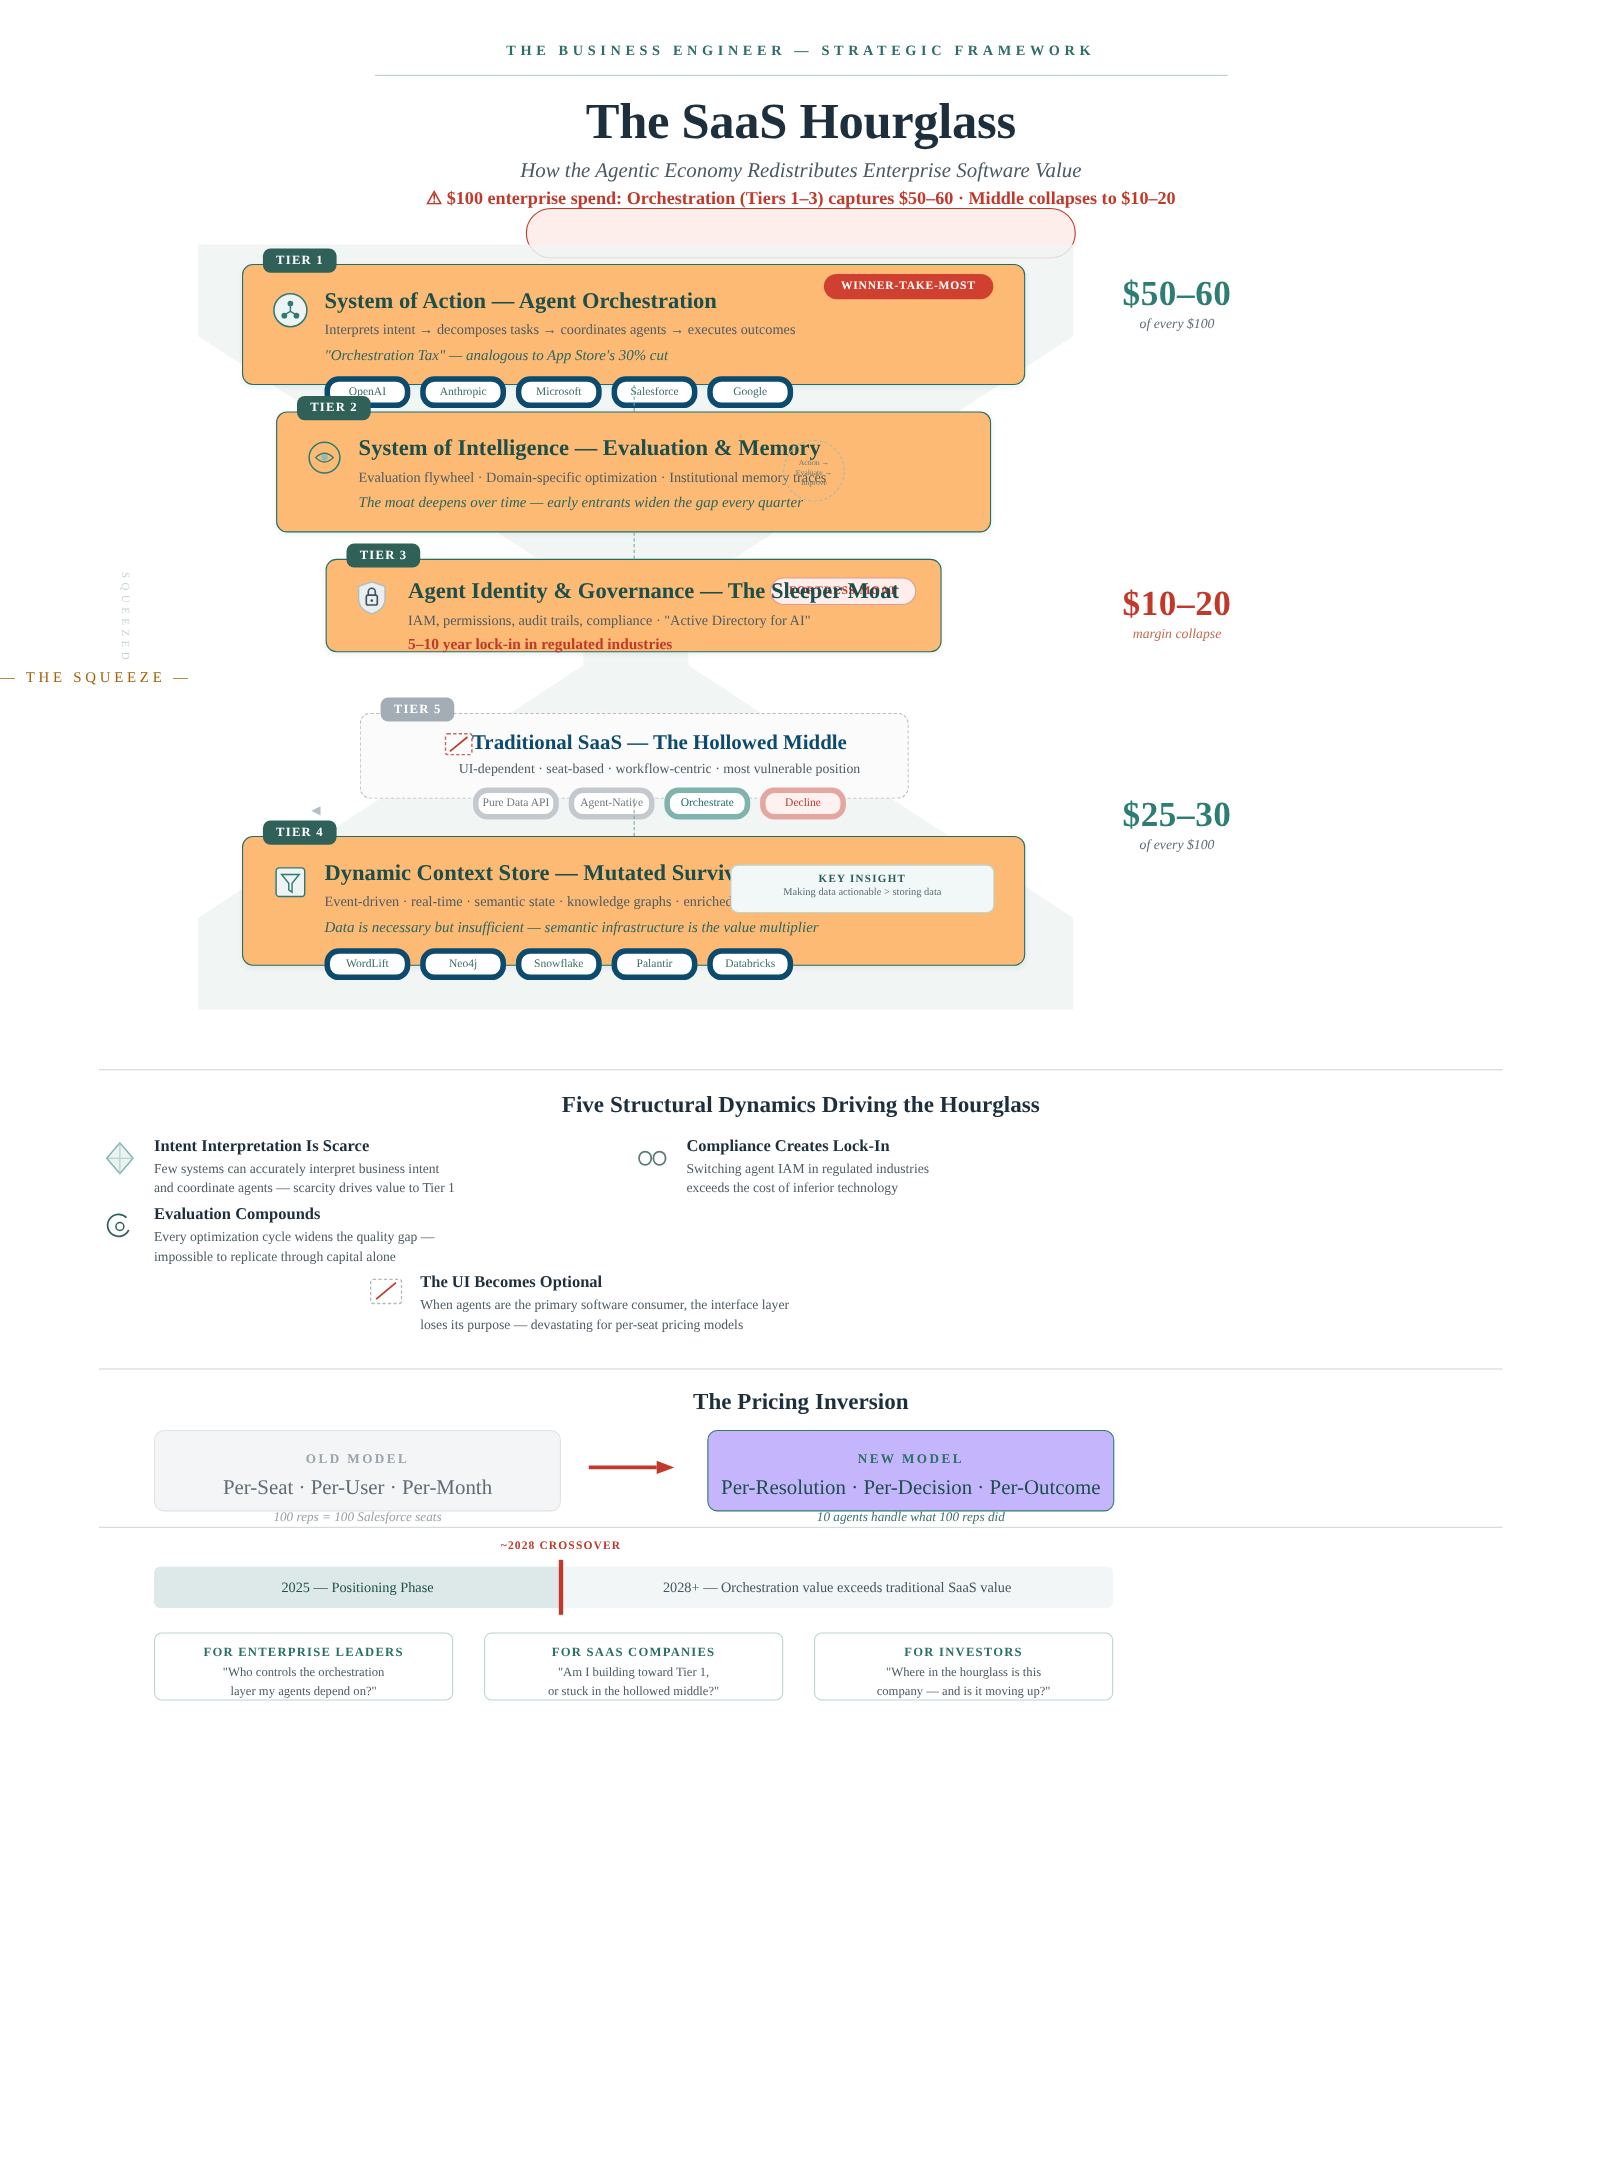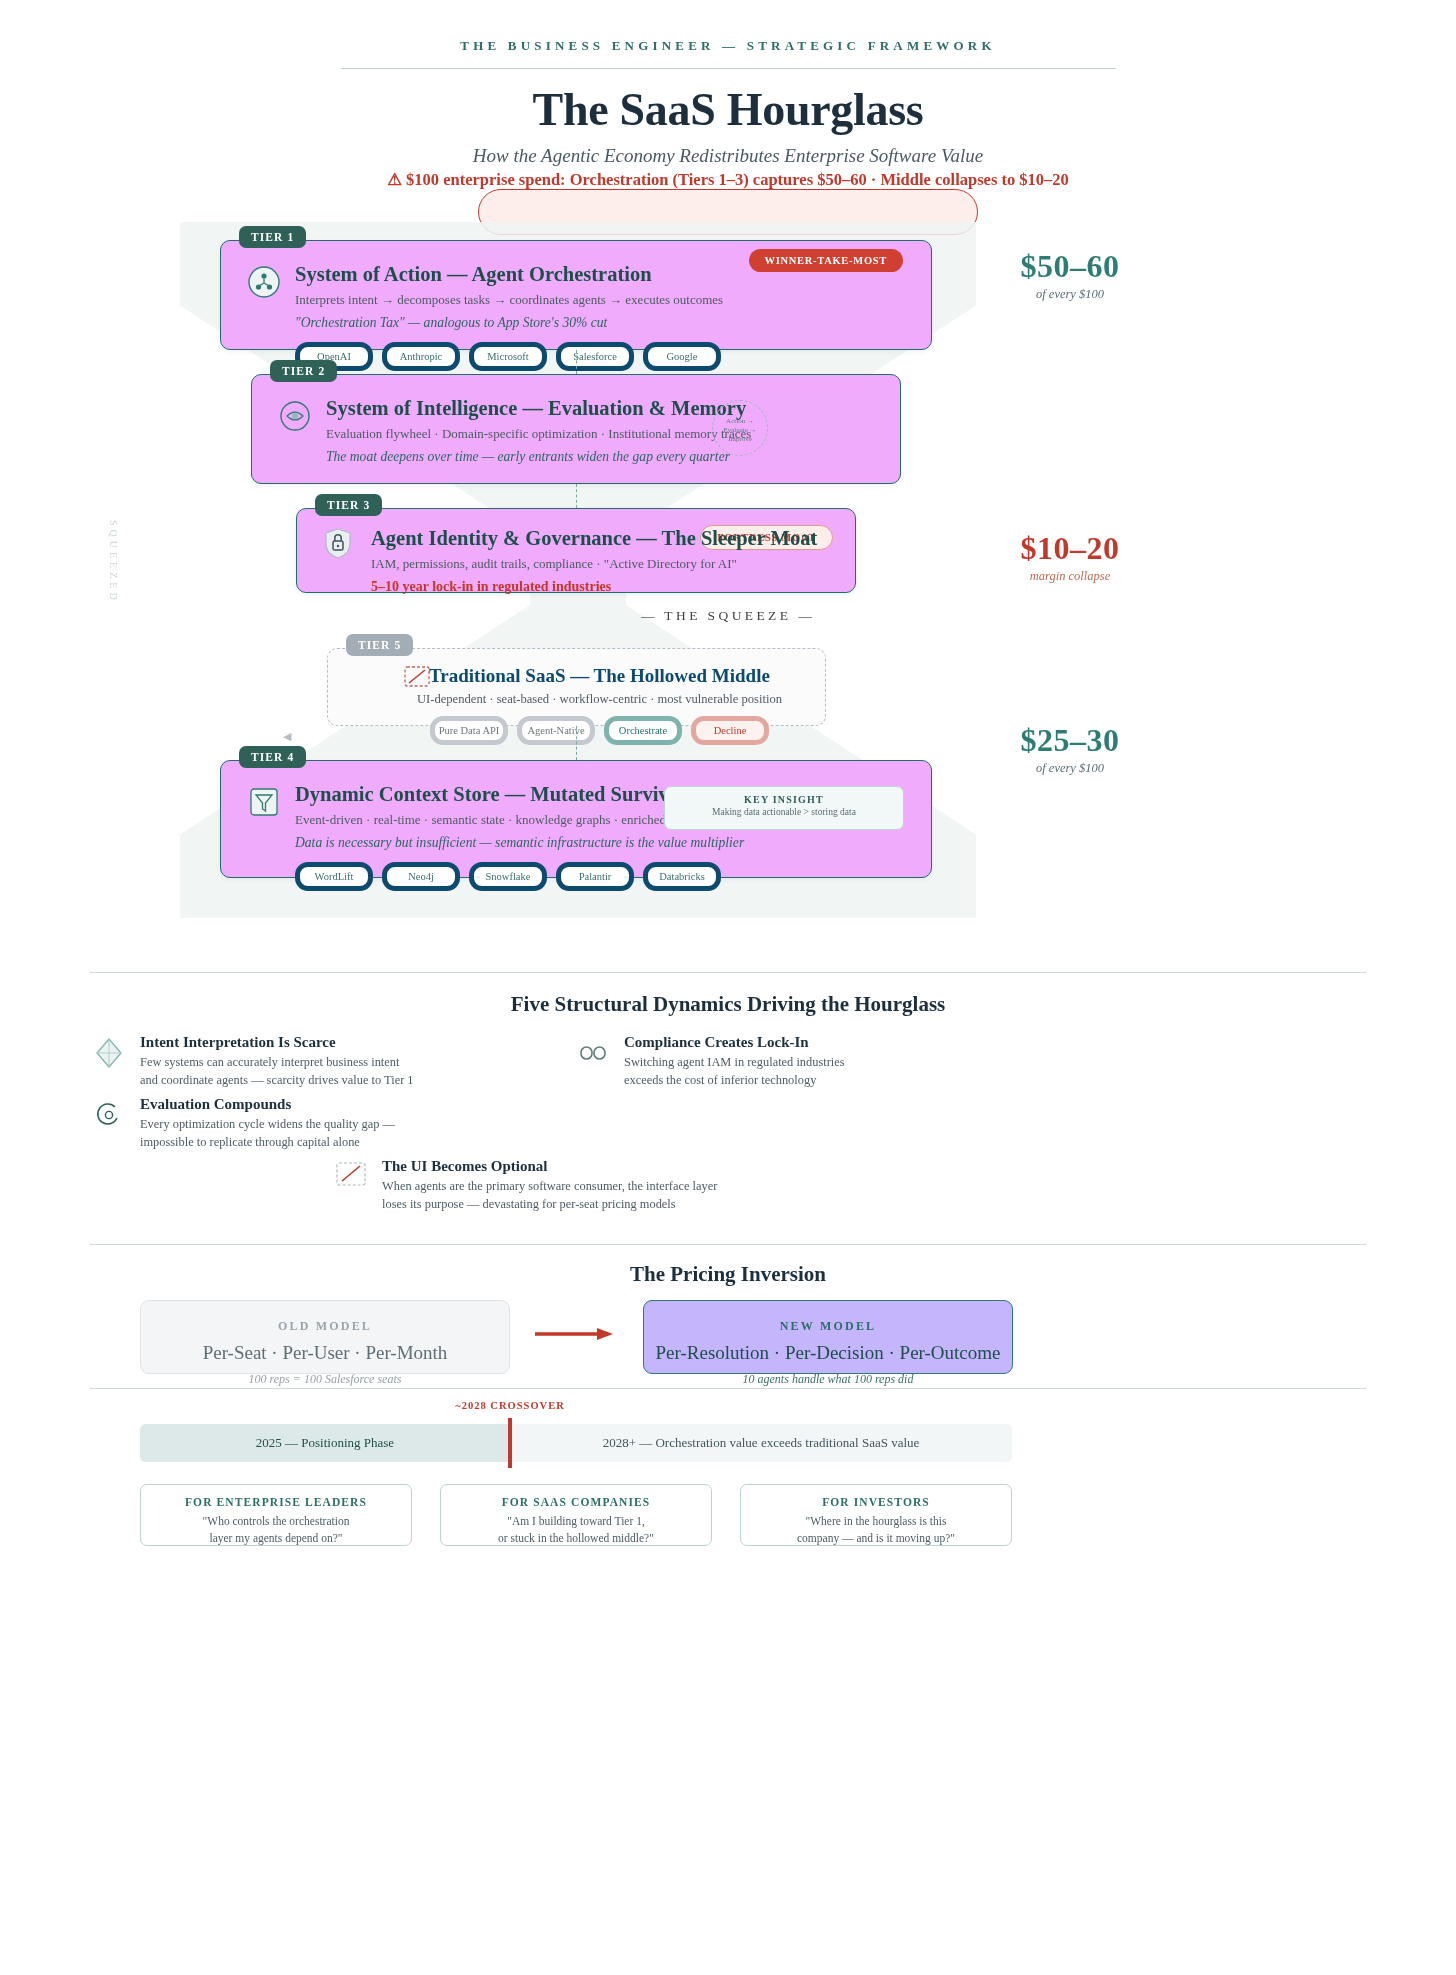--- a/index.html
+++ b/index.html
@@ -76,21 +76,21 @@
     letter-spacing: 4px;
     color: #c6d4d3;
     writing-mode: vertical-rl;
   }
 
   
   .tier {
     position: absolute;
     border: 1.5px solid #216e68;
     border-radius: 10px;
-    background: #f0abfc;
+    background: #fdba74;
     box-shadow: 0 2px 5px rgba(30,80,78,.07);
   }
   .tier-badge {
     position: absolute;
     top: -15px; left: 18px;
     background: #2f6159;
     color: #fff;
     font-size: 11.5px;
     font-weight: 700;
     letter-spacing: 1.1px;
@@ -177,24 +177,24 @@
   .value .amount { font-size: 32px; font-weight: 700; letter-spacing: .5px; }
   .value .sub { font-size: 12.5px; margin-top: 2px; font-style: italic; }
   .value.teal .amount { color: #2e7d74; }
   .value.teal .sub { color: #5a6d73; }
   .value.red .amount { color: #c0392b; }
   .value.red .sub { color: #c0694f; }
 
   .squeeze-label {
     position: absolute;
     left: 0; right: 0; top: 608px;
-    text-align: center;
+    text-align: left;
     font-size: 13.5px;
     letter-spacing: 3.4px;
-    color: #404040;
+    color: #a16207;
   }
 
   .loop-badge {
     position: absolute;
     left: 712px; top: 400px;
     width: 56px; height: 56px;
     border: 1.2px dashed #9ab9b6;
     border-radius: 50%;
     font-size: 7px;
     color: #5d7c79;

